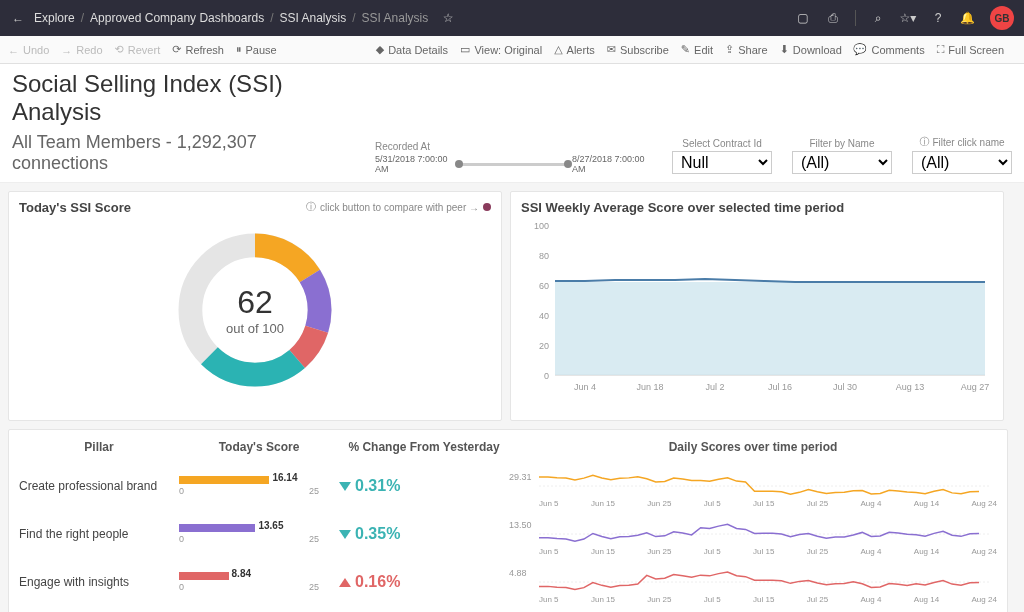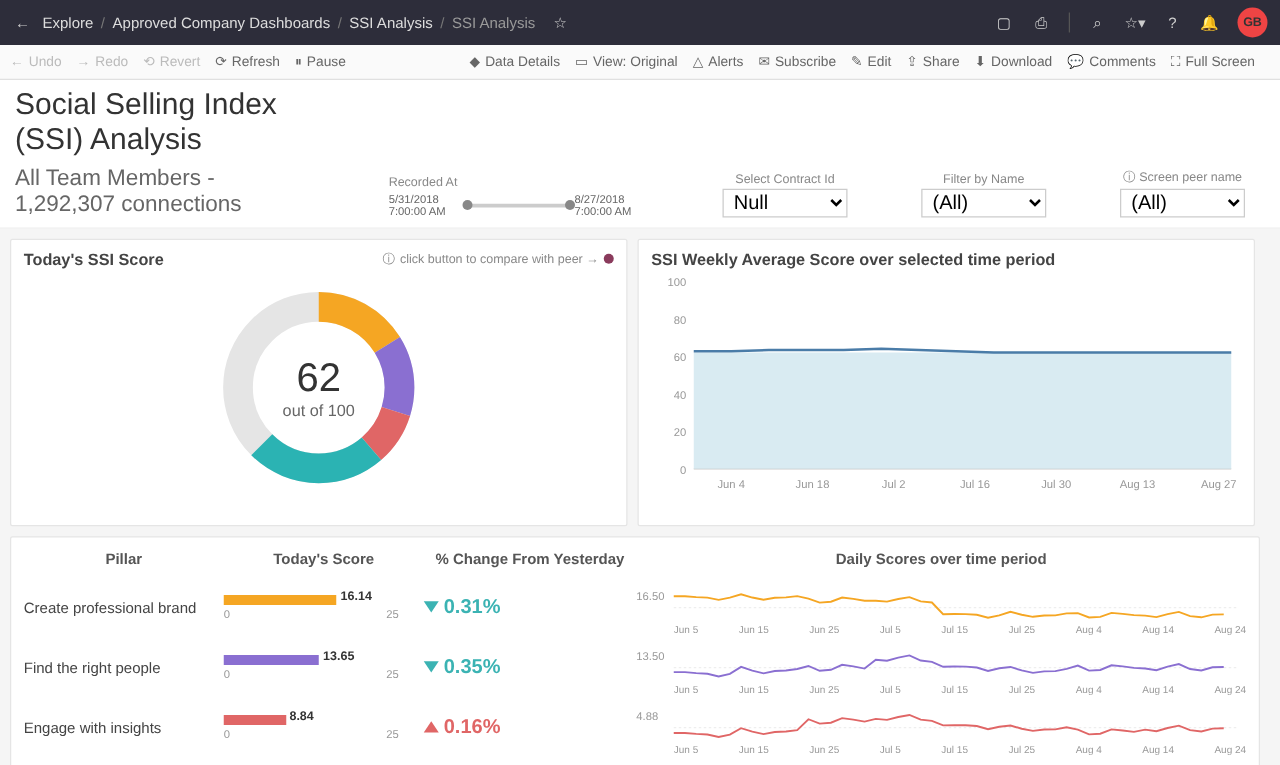--- a/index.html
+++ b/index.html
@@ -9,21 +9,21 @@
 .topbar .crumb { color: #ddd; cursor: pointer; }
 .topbar .crumb.sub { color: #999; }
 .topbar .sep { color: #777; }
 .topbar .right { margin-left: auto; display: flex; align-items: center; gap: 14px; }
 .topbar .icon { width: 16px; height: 16px; display: inline-flex; align-items: center; justify-content: center; color: #ccc; cursor: pointer; }
 .topbar .avatar { width: 24px; height: 24px; border-radius: 50%; background: #ef4444; color: #333; font-size: 10px; display: flex; align-items: center; justify-content: center; font-weight: 600; }
 .toolbar { background: #fafafa; border-bottom: 1px solid #e0e0e0; height: 28px; display: flex; align-items: center; padding: 0 8px; font-size: 11px; color: #666; }
 .toolbar .tb-btn { display: flex; align-items: center; gap: 4px; margin-right: 12px; cursor: pointer; }
 .toolbar .tb-btn.disabled { color: #bbb; cursor: default; }
 .toolbar .spacer { flex: 1; }
-.filters { background: #fff; display: flex; align-items: flex-end; padding: 6px 28px 8px 12px; border-bottom: 1px solid #eee; gap: 39px; }
+.filters { background: #fff; display: flex; align-items: flex-end; padding: 6px 12px 8px 12px; border-bottom: 1px solid #eee; }
 .filters .title-block h1 { font-size: 24px; font-weight: 400; color: #333; }
 .filters .title-block .subtitle { font-size: 18px; color: #666; margin-top: 6px; }
 .filters .filter-group { margin-left: 20px; font-size: 11px; color: #555; }
 .filters .filter-group .label { font-size: 10px; color: #888; margin-bottom: 2px; text-align: center; }
 .filters .slider-row { display: flex; align-items: center; gap: 4px; font-size: 9px; color: #666; }
 .filters .slider-row .track { width: 120px; height: 3px; background: #ccc; position: relative; border-radius: 2px; }
 .filters .slider-row .track::before, .filters .slider-row .track::after { content: ""; position: absolute; width: 8px; height: 8px; background: #888; border-radius: 50%; top: -3px; }
 .filters .slider-row .track::before { left: -4px; }
 .filters .slider-row .track::after { right: -4px; }
 .filters select { font-size: 16px; padding: 1px 4px; width: 100px; border: 1px solid #ccc; background: #fff; }
@@ -126,21 +126,21 @@
     <div class="label">Select Contract Id</div>
     <select><option>Null</option></select>
   </div>
   <div class="filter-group">
     <div class="label">Filter by Name</div>
     <select><option>(All)</option></select>
   </div>
   <div class="filter-group">
     <div class="peer-label">
         <span>ⓘ</span>
-        <span>Screen peer name</span>
+        <span>Filter click name</span>
       </div>
     <select><option>(All)</option></select>
   </div>
 </div>
 
 <div class="main">
   <div class="row">
 
     <div class="card donut-card">
       <div class="card-title">Today's SSI Score</div>
@@ -208,21 +208,21 @@
               <div class="fill" style="width:90.43999999999998px;background:#f5a623"></div>
               <span class="val" style="left:93.43999999999998px">16.14</span>
             </div>
       <div class="ticks">
               <span>0</span>
               <span>25</span>
             </div>
     </div>
     <div class="pchg down"><span class="tri down"></span>0.31%</div>
     <div class="pspark">
-      <span class="ylab">16.50</span>
+      <span class="ylab">29.31</span>
       <svg width="100%" height="40">
               <line x1="30" y1="20" x2="480" y2="20" stroke="#eee" stroke-dasharray="2,2"></line>
               <polyline points="30,10.999999999999991 38.97959183673469,10.963153007932338 47.95918367346938,11.665458626426332 56.93877551020408,12.100567218310914 65.91836734693877,13.93281610326892 74.89795918367346,12.131344947055469 83.87755102040816,9.402896061899618 92.85714285714286,12.02302700683018 101.83673469387755,13.785200937948373 110.81632653061224,12.220445767026975 119.79591836734693,11.875462001301617 128.77551020408163,10.866854857604954 137.75510204081633,12.82985517492979 146.73469387755102,16.04831769625616 155.71428571428572,15.398307920626703 164.6938775510204,12.034668300891529 173.6734693877551,13.089478103677806 182.6530612244898,14.589157626394607 191.6326530612245,14.58414978788437 200.61224489795916,15.260196422444462 209.59183673469386,13.179891794221035 218.57142857142856,11.683194345982077 227.55102040816325,15.114624786022587 236.53061224489795,15.982110518581331 245.51020408163265,25.35183791449859 254.48979591836732,25.20185965401764 263.46938775510205,25.269549076279514 272.44897959183675,25.837448438361314 281.42857142857144,28.17052200076089 290.4081632653061,26.35184198979763 299.3877551020408,23.472030800362894 308.3673469387755,25.81860486973559 317.3469387755102,27.43894030150466 326.3265306122449,26.429917796022853 335.3061224489796,26.30940728178823 344.2857142857143,24.723862735905215 353.265306122449,24.511077449489232 362.2448979591837,27.99291859123707 371.2244897959183,27.52389502812809 380.204081632653,24.350239513564368 389.1836734693877,25.10141934832257 398.1632653061224,26.118596540357846 407.1428571428571,26.5147034965422 416.1224489795918,27.658855630863833 425.1020408163265,25.303460858173302 434.0816326530612,23.546094143697925 443.0612244897959,26.879522217763117 452.0408163265306,27.836536867611997 461.0204081632653,25.705659322437615 469.99999999999994,25.49511556521095 " fill="none" stroke="#f5a623" stroke-width="1.5"></polyline>
             </svg>
       <div class="xlabs">
               <span>Jun 5</span>
               <span>Jun 15</span>
               <span>Jun 25</span>
               <span>Jul 5</span>
               <span>Jul 15</span>

